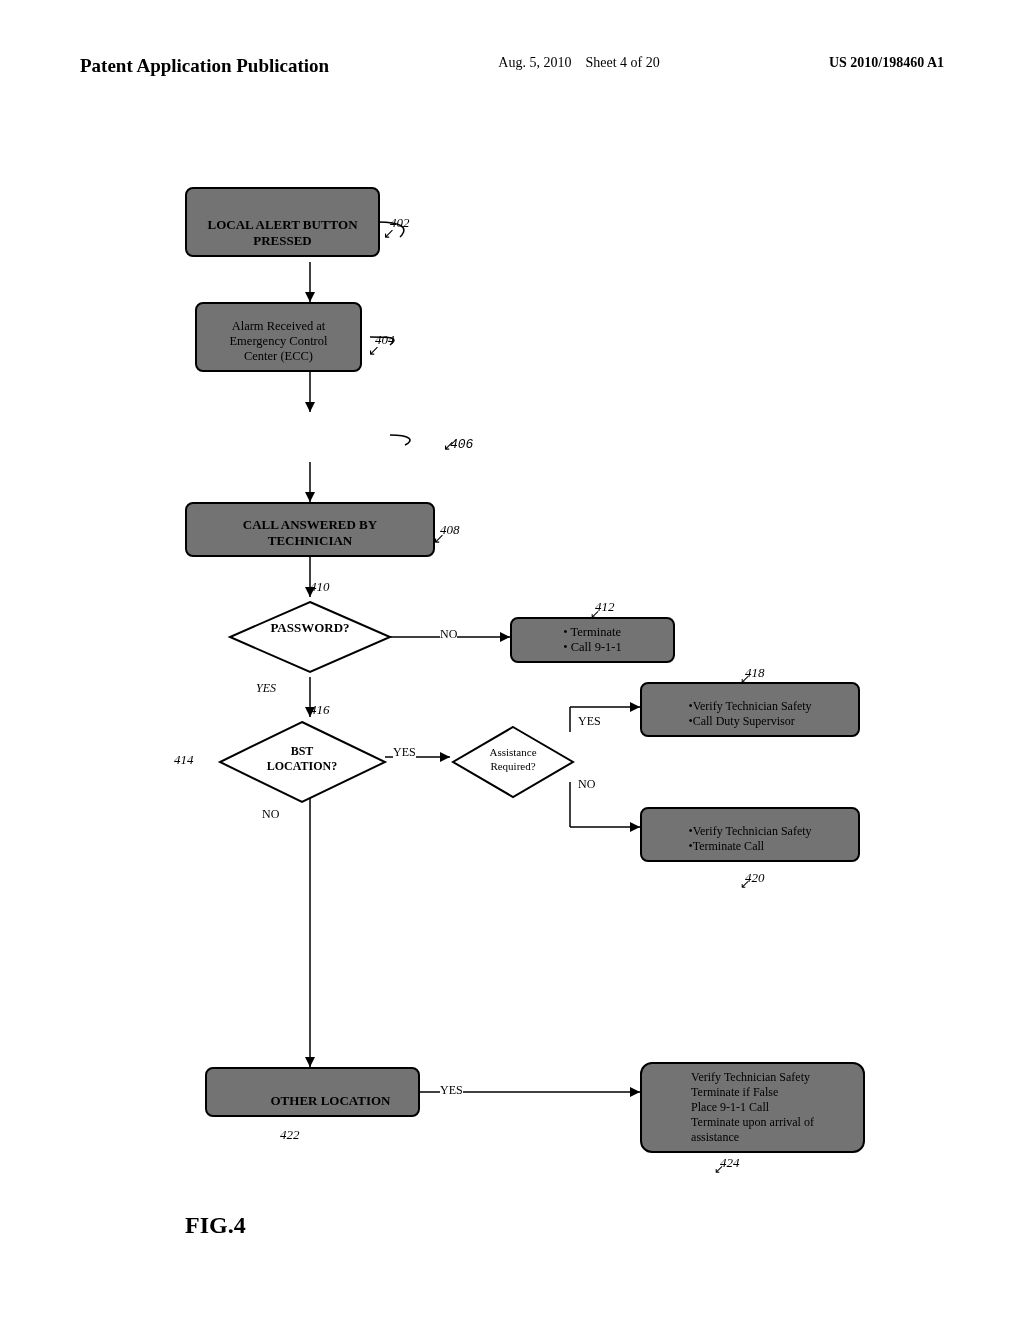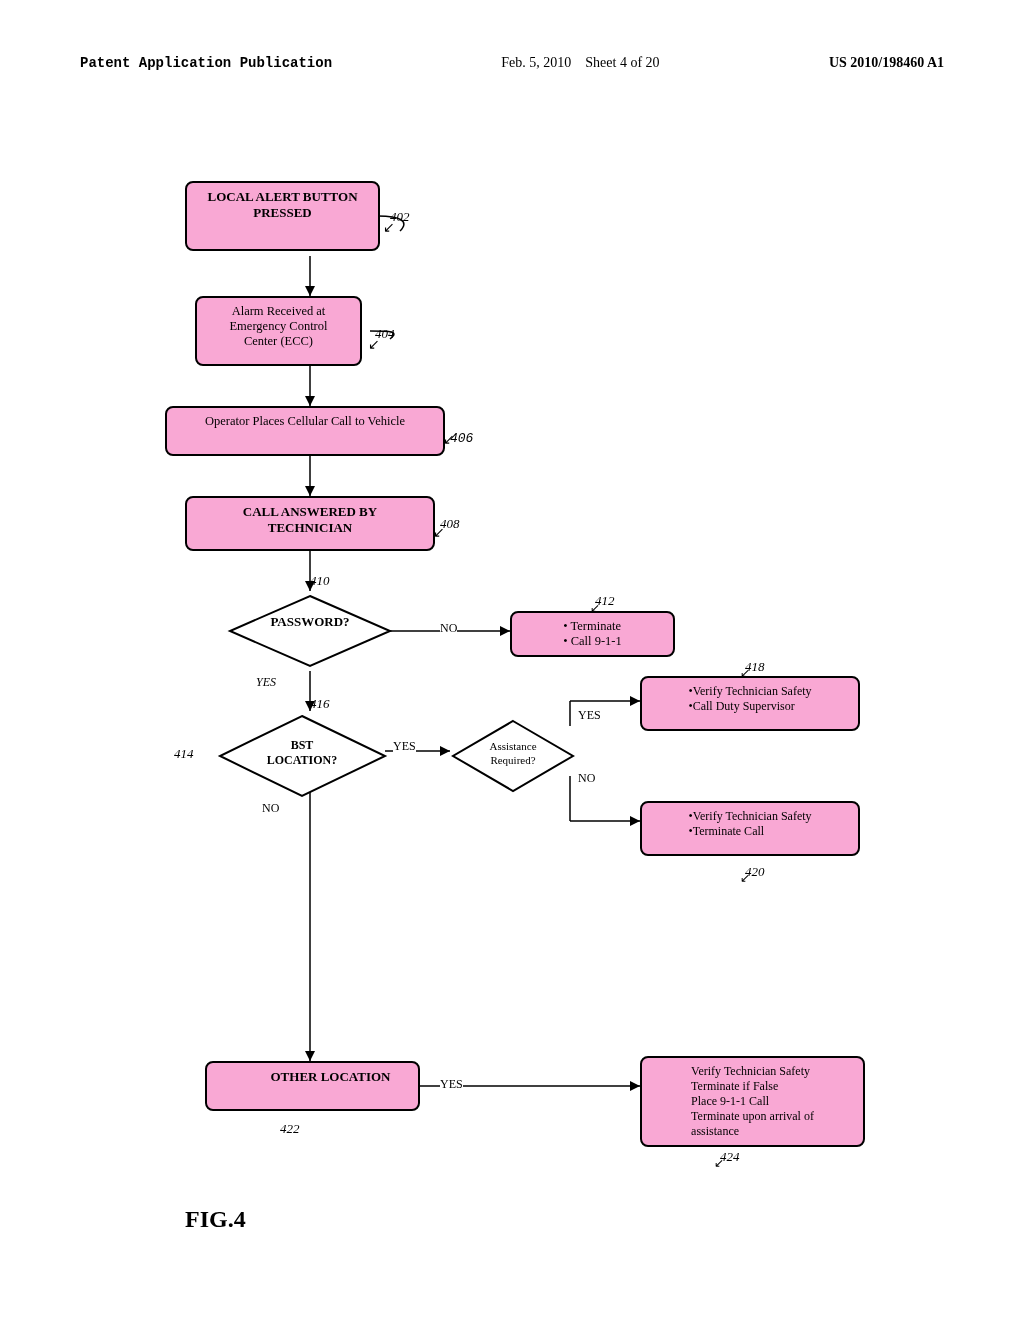--- a/index.html
+++ b/index.html
@@ -23,23 +23,22 @@
     
     .header {
       display: flex;
       justify-content: space-between;
       align-items: flex-start;
       padding: 55px 80px 20px 80px;
       font-size: 14px;
     }
     .header-left {
       font-weight: bold;
-      font-size: 14px;
+      font-size: 19px;
       max-width: 320px;
-      font-family: Liberation Mono, monospace;
     }
     .header-center {
       font-size: 14px;
       text-align: center;
     }
     .header-right {
       font-size: 14px;
       font-weight: bold;
     }
 
@@ -49,26 +48,26 @@
       width: 100%;
       height: 1160px;
       margin-top: 10px;
     }
 
     
     .box {
       position: absolute;
       border: 2px solid #000;
       display: flex;
-      align-items: flex-start;
+      align-items: flex-end;
       justify-content: center;
       text-align: center;
       font-size: 13px;
       font-weight: normal;
-      background: #f9a8d4;
+      background: #737373;
       padding: 6px 10px;
     }
     .box-rect {
       border-radius: 8px;
     }
     .box-bold {
       font-weight: bold;
     }
 
     
@@ -103,21 +102,21 @@
     }
   </style>
 </head>
 <body>
 
 <div class="page">
 
   <div class="header">
     <div class="header-left">Patent Application Publication</div>
     <div class="header-center">
-      <span>Feb. 5, 2010</span>&nbsp;&nbsp;&nbsp;
+      <span>Aug. 5, 2010</span>&nbsp;&nbsp;&nbsp;
       <span>Sheet 4 of 20</span>
     </div>
     <div class="header-right">US 2010/198460 A1</div>
   </div>
 
   <div class="diagram">
 
     <svg class="svg-overlay" xmlns="http://www.w3.org/2000/svg">
 
       <line x1="310" y1="155" x2="310" y2="195" stroke="#000" stroke-width="1.5"></line>
@@ -186,23 +185,20 @@
     <div style="position:absolute; left:383px; top:118px; font-size:14px;">↙</div>
 
     <div class="box box-rect" style="left:195px; top:195px; width:167px; min-height:70px;">
       <span style="white-space:pre-line; font-size:12.5px;">Alarm Received at
 Emergency Control
 Center (ECC)</span>
     </div>
     <div class="refnum" style="left:375px; top:225px;">404</div>
     <div style="position:absolute; left:368px; top:235px; font-size:14px;">↙</div>
 
-    <div class="box box-rect" style="left:165px; top:305px; width:280px; min-height:50px;">
-      <span style="font-size:12.5px;">Operator Places Cellular Call to Vehicle</span>
-    </div>
     <div class="refnum" style="left:450px; top:330px;font-family:Liberation Mono, monospace;">406</div>
     <div style="position:absolute; left:443px; top:330px; font-size:14px;">↙</div>
 
     <div class="box box-rect box-bold" style="left:185px; top:395px; width:250px; min-height:55px;">
       <span style="white-space:pre-line; font-weight:bold;">CALL ANSWERED BY
 TECHNICIAN</span>
     </div>
     <div class="refnum" style="left:440px; top:415px;">408</div>
     <div style="position:absolute; left:433px; top:423px; font-size:14px;">↙</div>
 
@@ -259,21 +255,21 @@
     <div class="refnum" style="left:745px; top:763px;">420</div>
     <div style="position:absolute; left:740px; top:770px; font-size:12px;">↙</div>
 
     <div class="box box-rect box-bold" style="left:205px; top:960px; width:215px; min-height:50px;">
       <span style="font-weight:bold; font-size:13px;margin-left:36px;">OTHER LOCATION</span>
     </div>
     <div class="refnum" style="left:280px; top:1020px;">422</div>
 
     <div class="label" style="left:440px; top:976px; font-size:12px;">YES</div>
 
-    <div class="box box-rect" style="left:640px; top:955px; width:225px; min-height:85px;">
+    <div class="box box-rect" style="left:640px; top:955px; width:225px; min-height:85px;border-radius:12px;">
       <span style="white-space:pre-line; font-size:12px; text-align:left;">Verify Technician Safety
 Terminate if False
 Place 9-1-1 Call
 Terminate upon arrival of
 assistance</span>
     </div>
     <div class="refnum" style="left:720px; top:1048px;">424</div>
     <div style="position:absolute; left:714px; top:1055px; font-size:12px;">↙</div>
 
     <div class="fig-label" style="left:185px; top:1105px; font-size:24px;">FIG.4</div>

